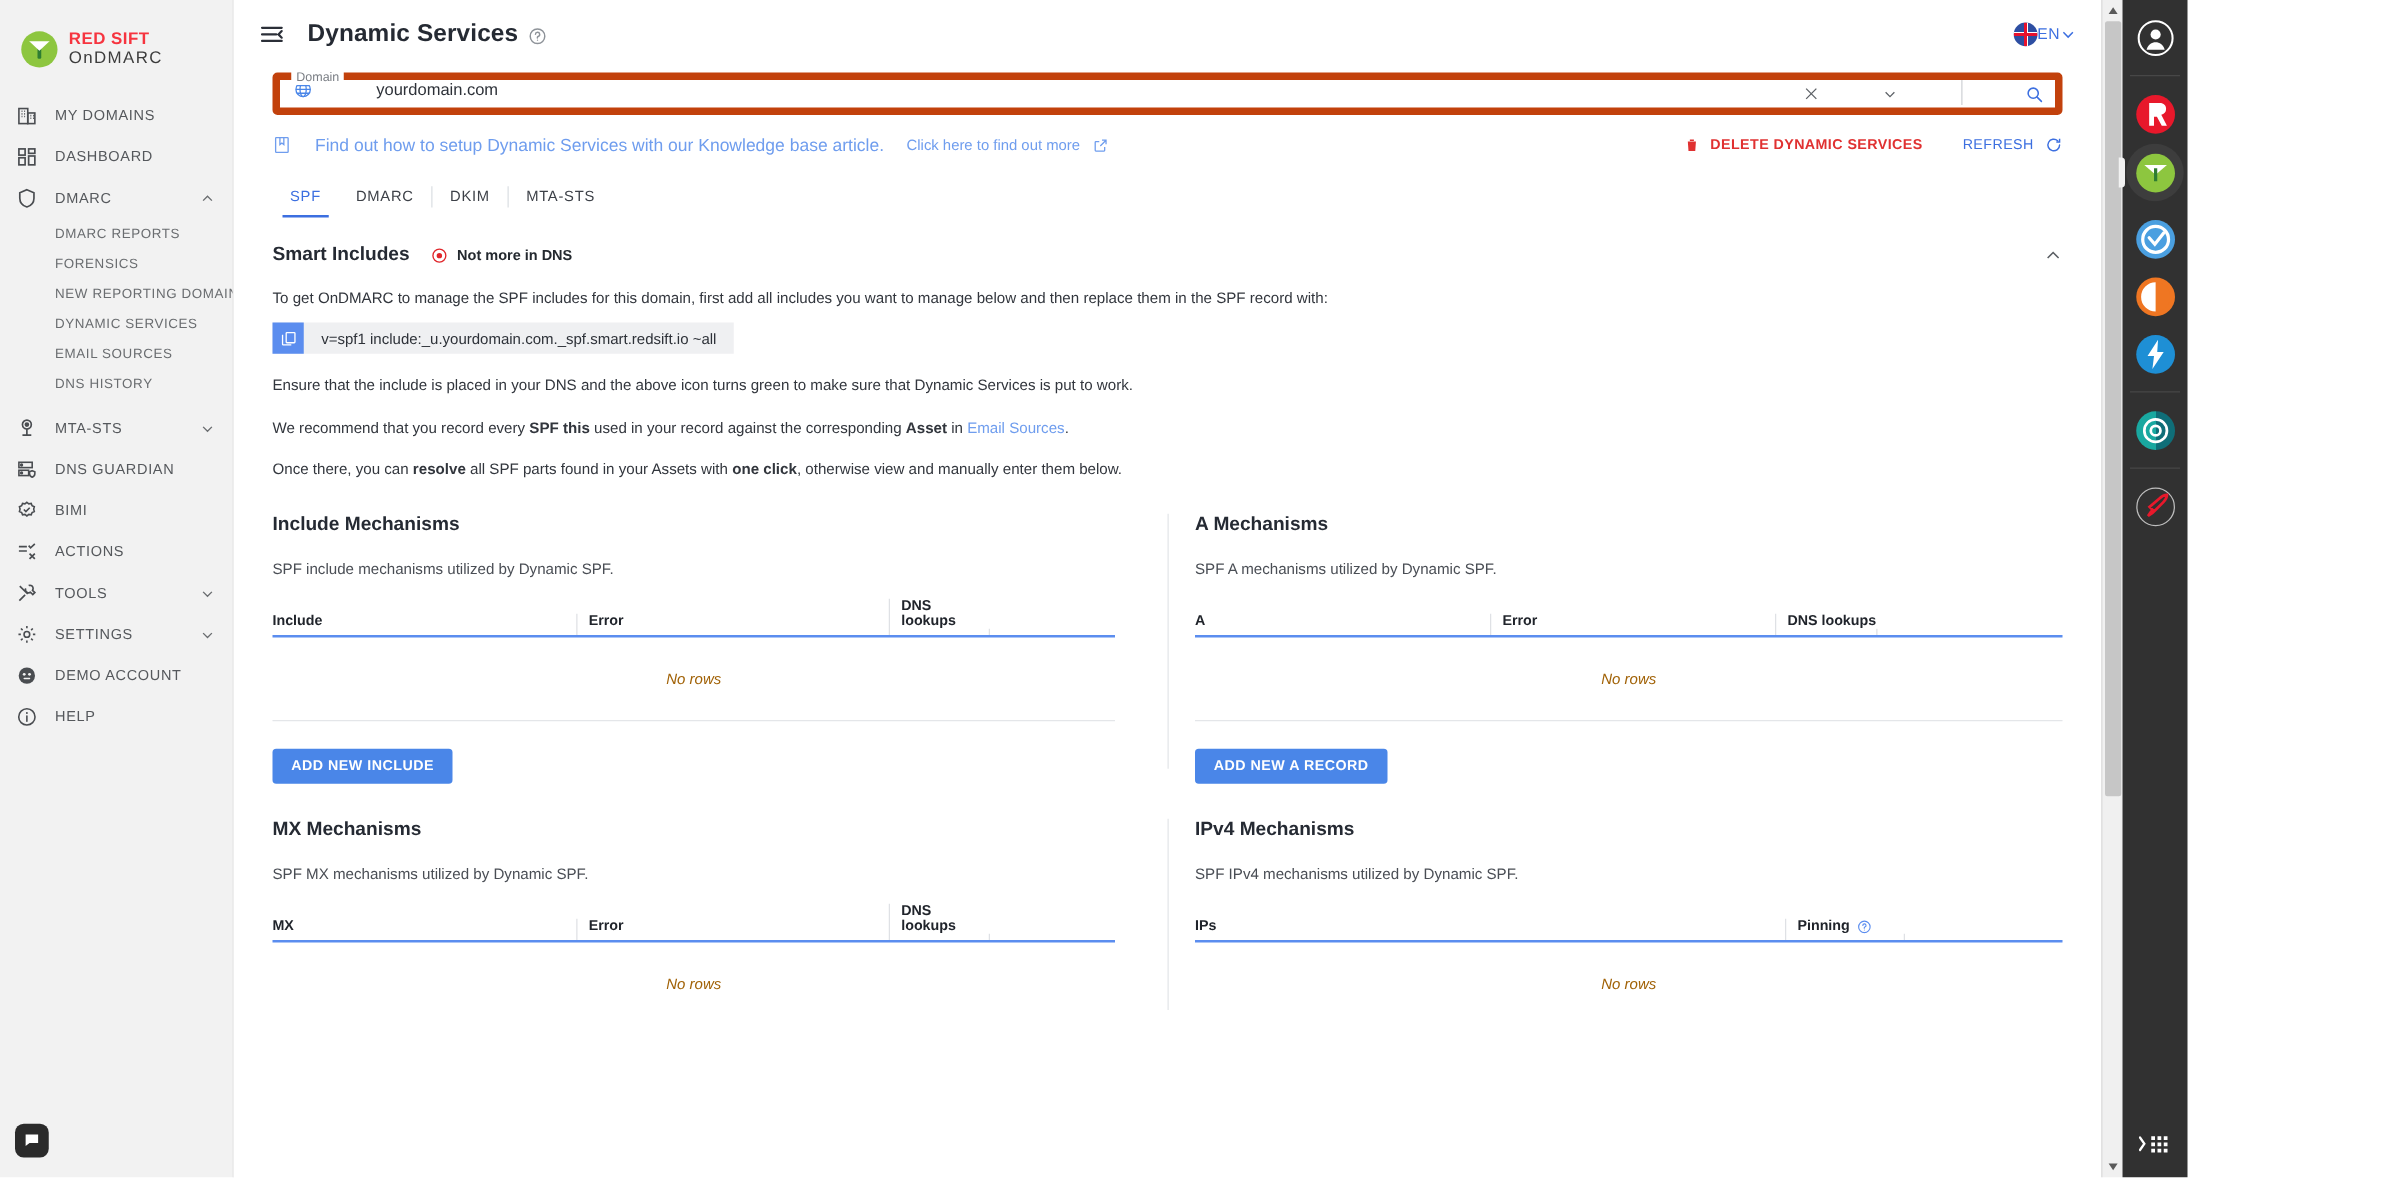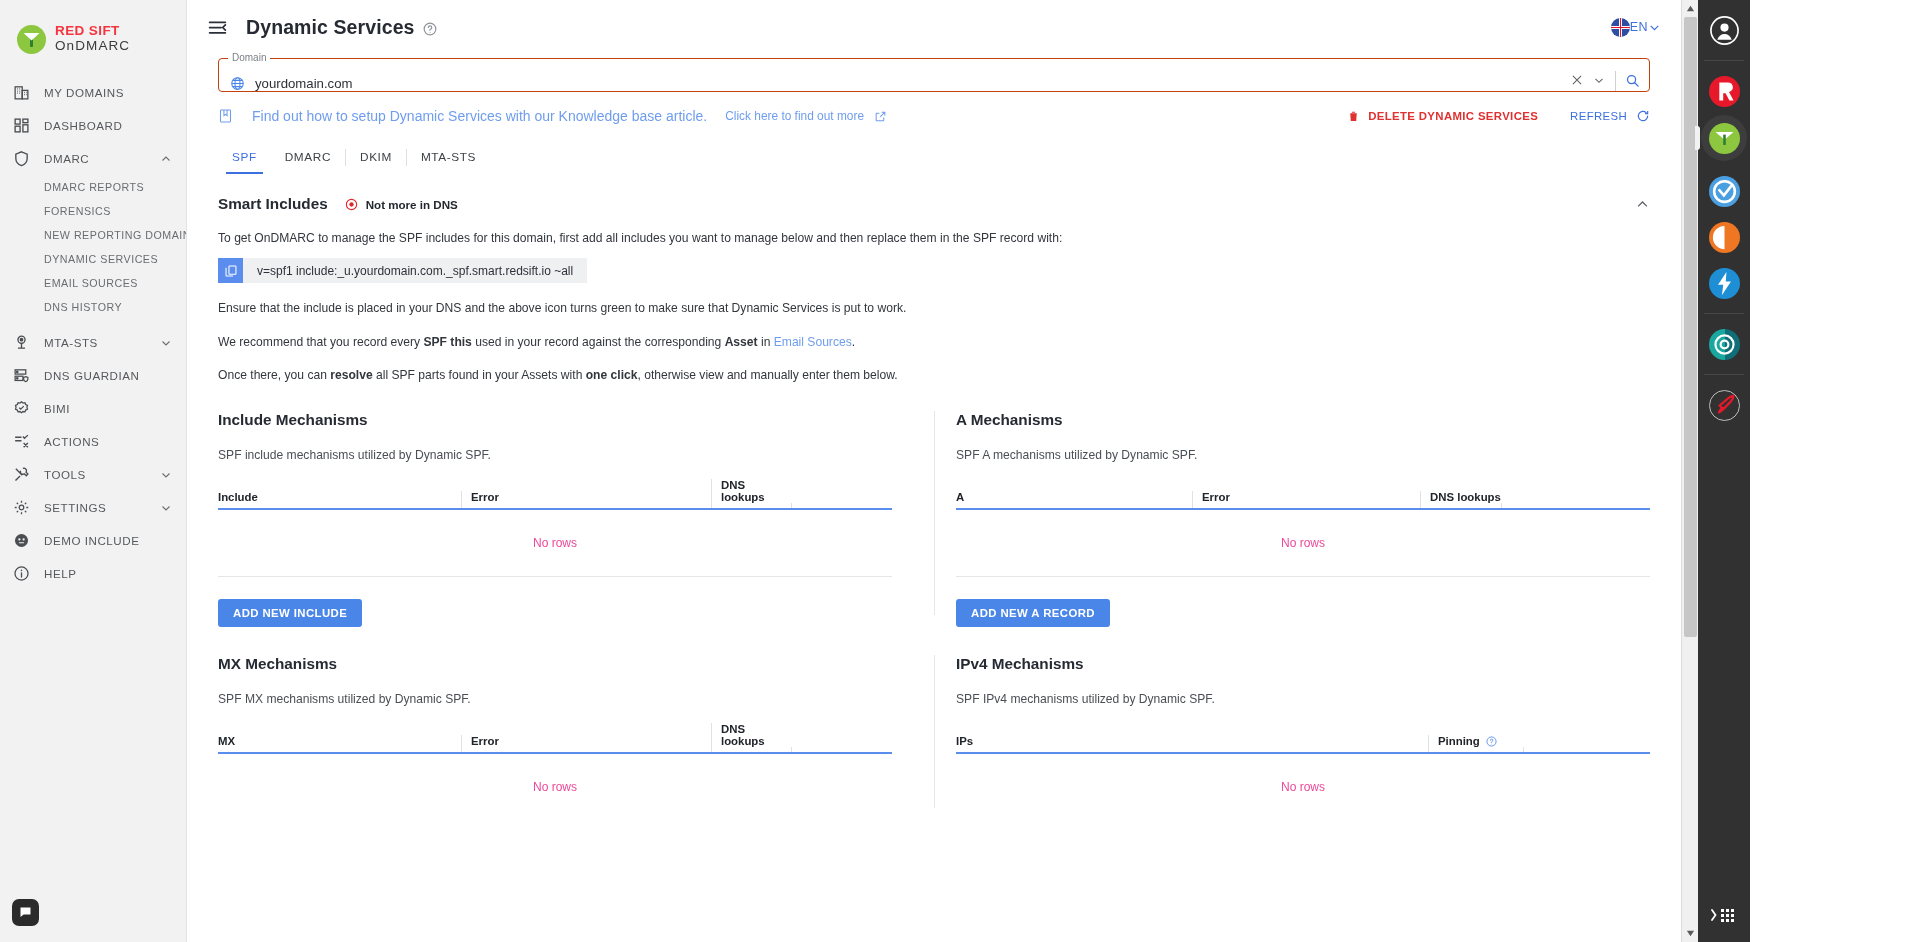--- a/index.html
+++ b/index.html
@@ -97,23 +97,23 @@
       linear-gradient(to right, transparent 45%, #e8112d 45%, #e8112d 55%, transparent 55%);
   }
   .lang-label { font-size: 12.5px; color: #3c6fe0; letter-spacing: .4px; }
   .lang-caret { color: #3c6fe0; display: flex; }
   .lang-caret svg { width: 13px; height: 13px; }
 
   .content { padding: 0 31px 0 31px; }
 
   
   .domain-field {
-    position: relative; height: 34px; border: 1px solid #c2410c;
-    border-radius: 4px; display: flex; align-items: flex-end;
-    padding: 0 6px 0 11px; margin-top: 4px;
+    position: relative; height: 34px; border: 6px solid #c2410c;
+    border-radius: 4px; display: flex; align-items: flex-start;
+    padding: 0 6px 0 11px; margin-top: 4px; gap: 41px;
   }
   .domain-legend {
     position: absolute; top: -7px; left: 9px; background: #fff;
     padding: 0 4px; font-size: 10px; color: #7b7f85;
   }
   .globe-ico { width: 15px; height: 15px; color: #4a86e8; flex: 0 0 15px; }
   .globe-ico svg { width: 15px; height: 15px; display: block; }
   .domain-value { margin-left: 10px; font-size: 13.2px; color: #2d3138; flex: 1; }
   .df-btn { width: 22px; height: 22px; display: flex; align-items: center; justify-content: center; cursor: pointer; color: #5f6368; }
   .df-btn svg { width: 14px; height: 14px; display: block; }
@@ -185,21 +185,21 @@
   .panel-sub { font-size: 12.1px; color: #4a4e55; margin-top: 19px; }
 
   .tbl { margin-top: 20px; }
   .tbl-head { display: flex; align-items: flex-end; height: 28px; border-bottom: 2px solid #5b8def; }
   .th { font-size: 11.4px; font-weight: 700; color: #20242b; padding-bottom: 5px; position: relative; display:flex; align-items:center; }
   .th + .th { border-left: 1px solid #dfe1e5; padding-left: 9px; }
   .th-help { margin-left: 6px; width: 11px; height: 11px; color: #5b8def; cursor: pointer; }
   .th-help svg { width: 11px; height: 11px; display: block; }
   .tbl-empty {
     height: 66px; display: flex; align-items: center; justify-content: center;
-    font-size: 12px; color: #ec4899;
+    font-size: 12px; color: #a16207; font-style: italic;
   }
   .tbl-foot { border-top: 1px solid #e4e6e9; }
 
   .btn-primary {
     display: inline-flex; align-items: center; justify-content: center;
     height: 28px; padding: 0 15px; background: #4a86e8; color: #fff;
     font-size: 11.4px; font-weight: 700; letter-spacing: .4px;
     border: none; border-radius: 3px; cursor: pointer; margin-top: 22px;
     font-family: "Liberation Sans", sans-serif;
   }
@@ -386,21 +386,21 @@
 
       <div class="nav-item">
         <span class="nav-ico">
           <svg viewBox="0 0 24 24" fill="currentColor">
             <circle cx="12" cy="12" r="9.2"></circle>
             <circle cx="9" cy="10.5" r="1.6" fill="#f2f2f2"></circle>
               <circle cx="15" cy="10.5" r="1.6" fill="#f2f2f2"></circle>
             <path d="M9 15.2h6" stroke="#f2f2f2" stroke-width="1.6" stroke-linecap="round"></path>
           </svg>
         </span>
-        <span class="nav-label">DEMO INCLUDE</span>
+        <span class="nav-label">DEMO ACCOUNT</span>
       </div>
 
       <div class="nav-item">
         <span class="nav-ico">
           <svg viewBox="0 0 24 24" fill="none" stroke="currentColor" stroke-width="1.8">
             <circle cx="12" cy="12" r="9.2"></circle>
               <path d="M12 11v6" stroke-linecap="round"></path>
               <circle cx="12" cy="7.6" r="1.1" fill="currentColor" stroke="none"></circle>
           </svg>
         </span>

